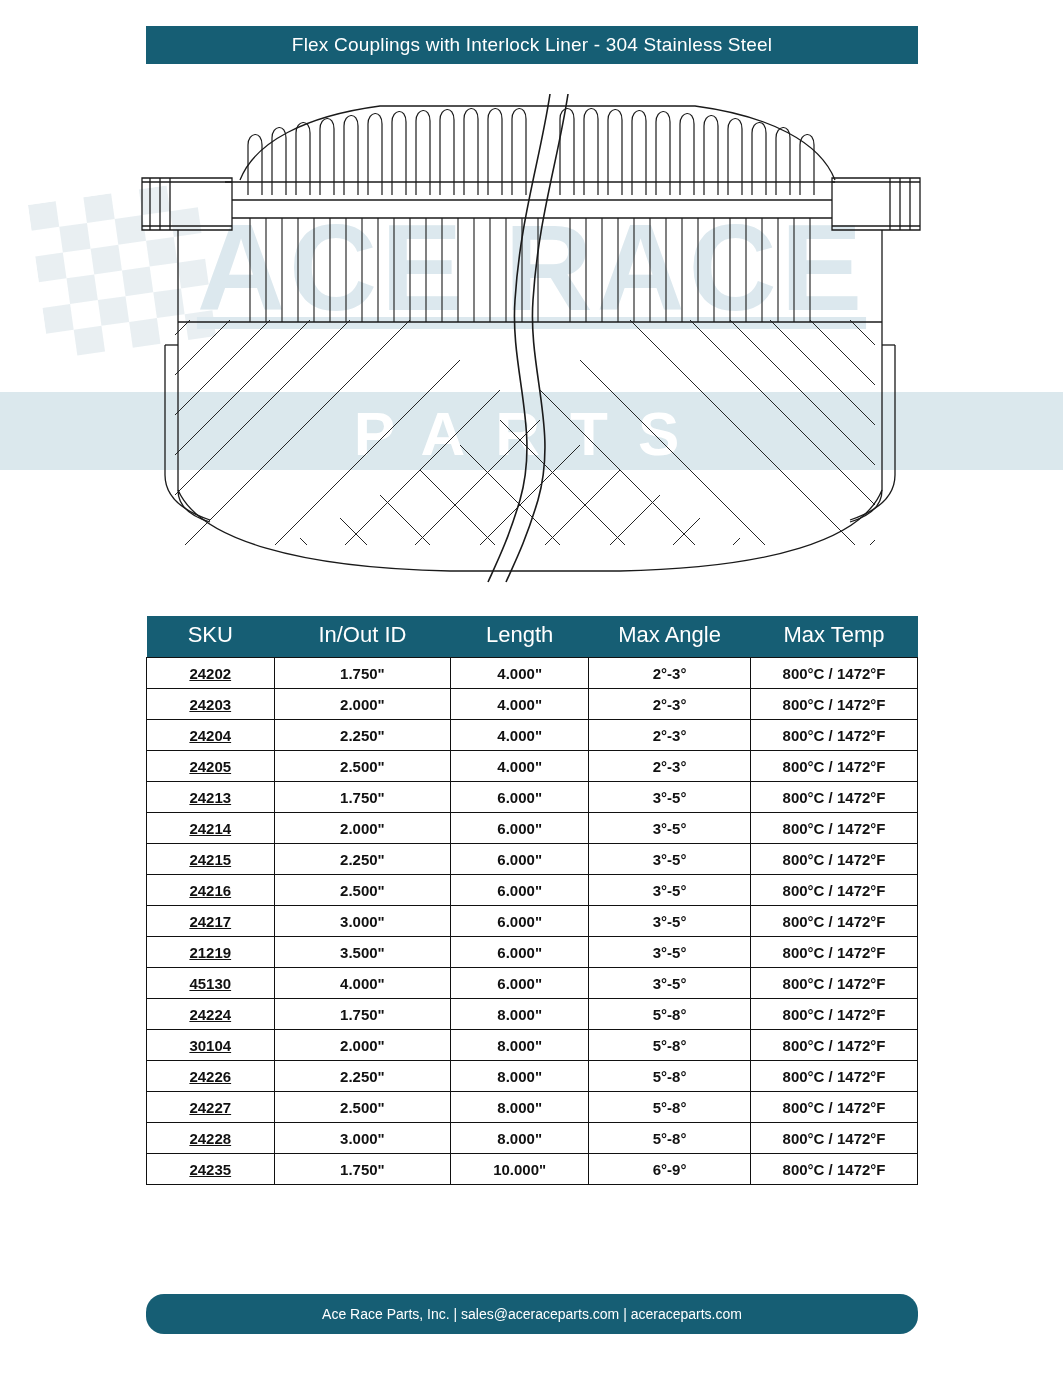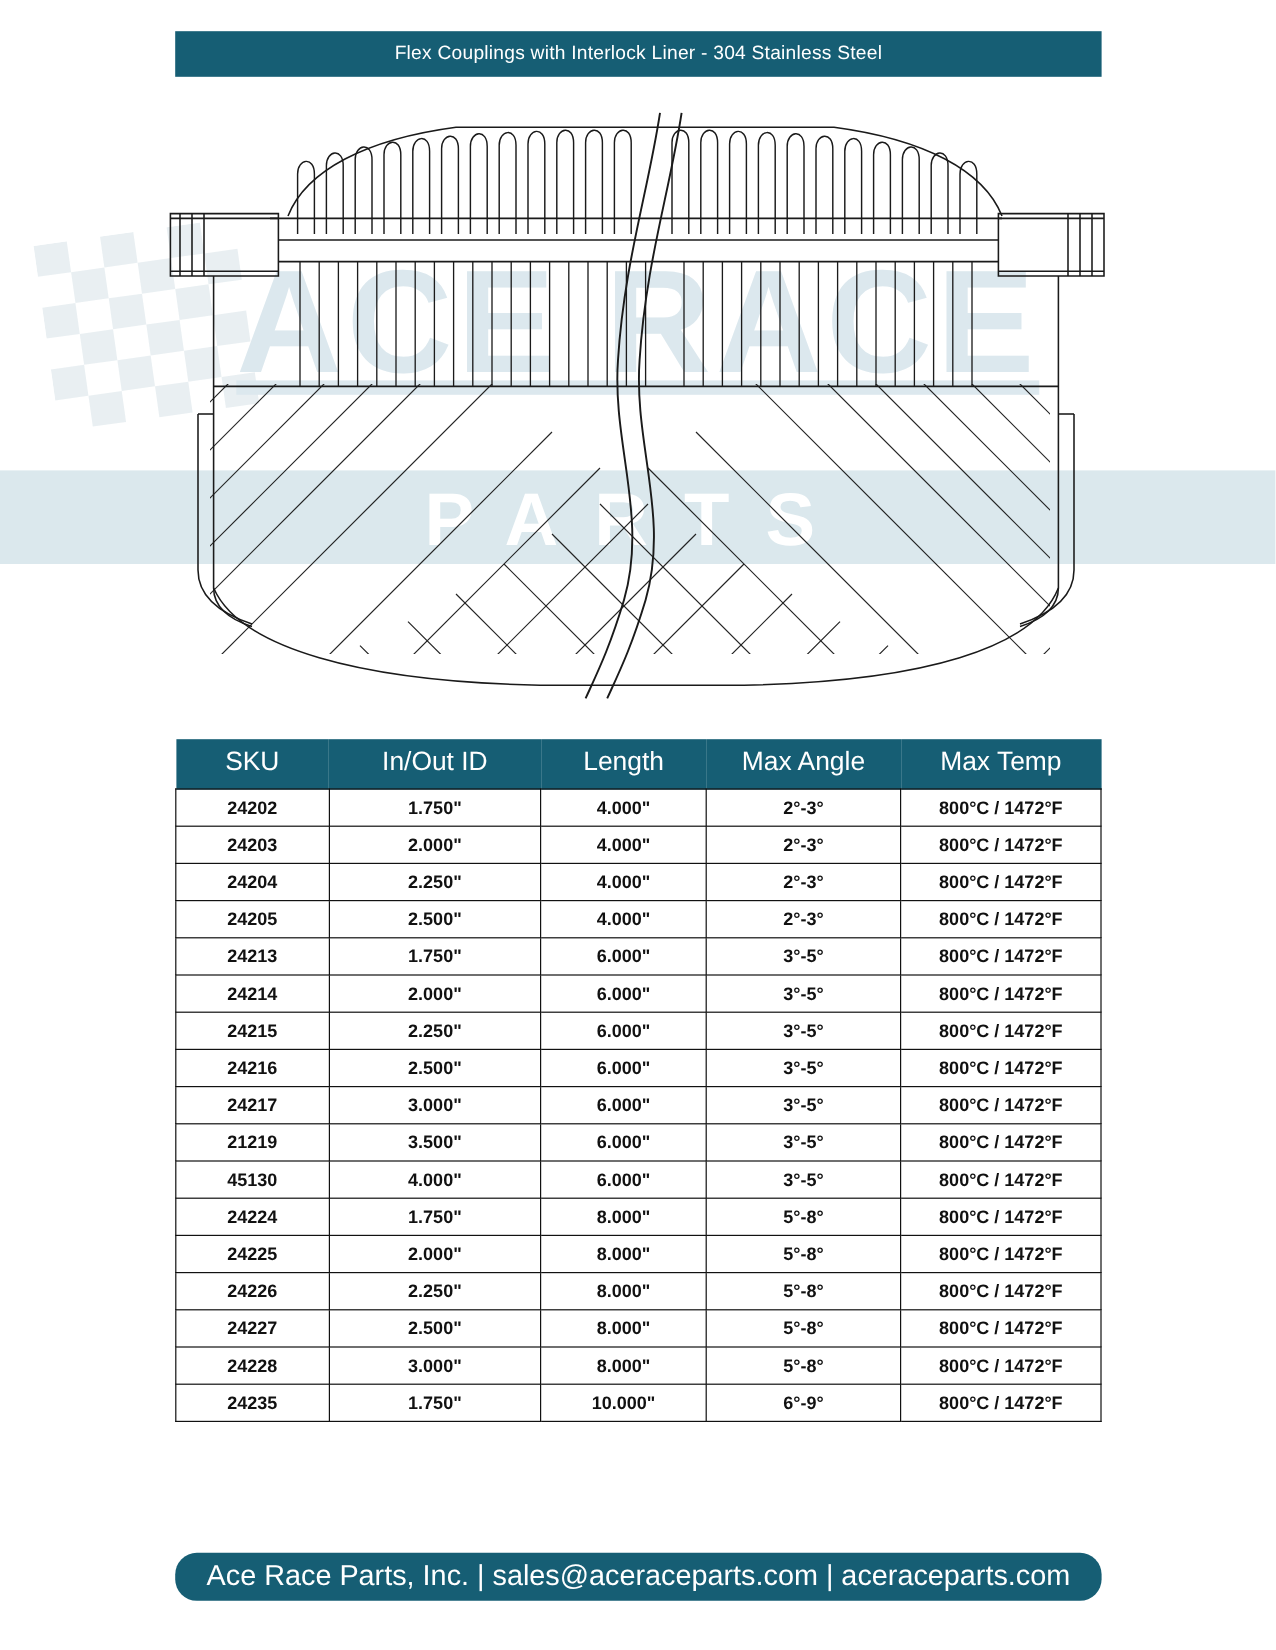--- a/index.html
+++ b/index.html
@@ -24,21 +24,21 @@
 
   
   .title-bar {
     position: absolute;
     left: 146px;
     top: 26px;
     width: 772px;
     height: 38px;
     background: #165e74;
     color: #ffffff;
-    font-size: 16px;
+    font-size: 19px;
     letter-spacing: .2px;
     display: flex;
     align-items: center;
     justify-content: center;
     text-align: center;
   }
 
   
   .figure {
     position: absolute;
@@ -119,36 +119,36 @@
     border: none;
   }
   .spec-table tbody td {
     border: 1px solid #111;
     text-align: center;
     padding: 4px 4px;
     font-size: 15px;
     font-weight: bold;
     height: 22px;
   }
-  .spec-table tbody tr td:nth-child(1) { width: 120px; }
+  .spec-table tbody tr td:nth-child(1) { width: 120px; text-decoration: underline; }
   .spec-table tbody tr td:nth-child(2) { width: 170px; }
   .spec-table tbody tr td:nth-child(3) { width: 130px; }
   .spec-table tbody tr td:nth-child(4) { width: 155px; }
   .spec-table tbody tr td:nth-child(5) { width: 160px; }
 
   
   .footer-bar {
     position: absolute;
     left: 146px;
     top: 1294px;
     width: 772px;
     height: 40px;
     background: #165e74;
     color: #ffffff;
-    font-size: 24px;
+    font-size: 14px;
     display: flex;
     align-items: center;
     justify-content: center;
     text-align: center;
     border-radius: 18px;
   }
 </style>
 </head>
 <body>
 
@@ -389,21 +389,21 @@
         <td>800°C / 1472°F</td>
       </tr>
       <tr>
         <td>24224</td>
         <td>1.750"</td>
         <td>8.000"</td>
         <td>5°-8°</td>
         <td>800°C / 1472°F</td>
       </tr>
       <tr>
-        <td>24225</td>
+        <td>30104</td>
         <td>2.000"</td>
         <td>8.000"</td>
         <td>5°-8°</td>
         <td>800°C / 1472°F</td>
       </tr>
       <tr>
         <td>24226</td>
         <td>2.250"</td>
         <td>8.000"</td>
         <td>5°-8°</td>

